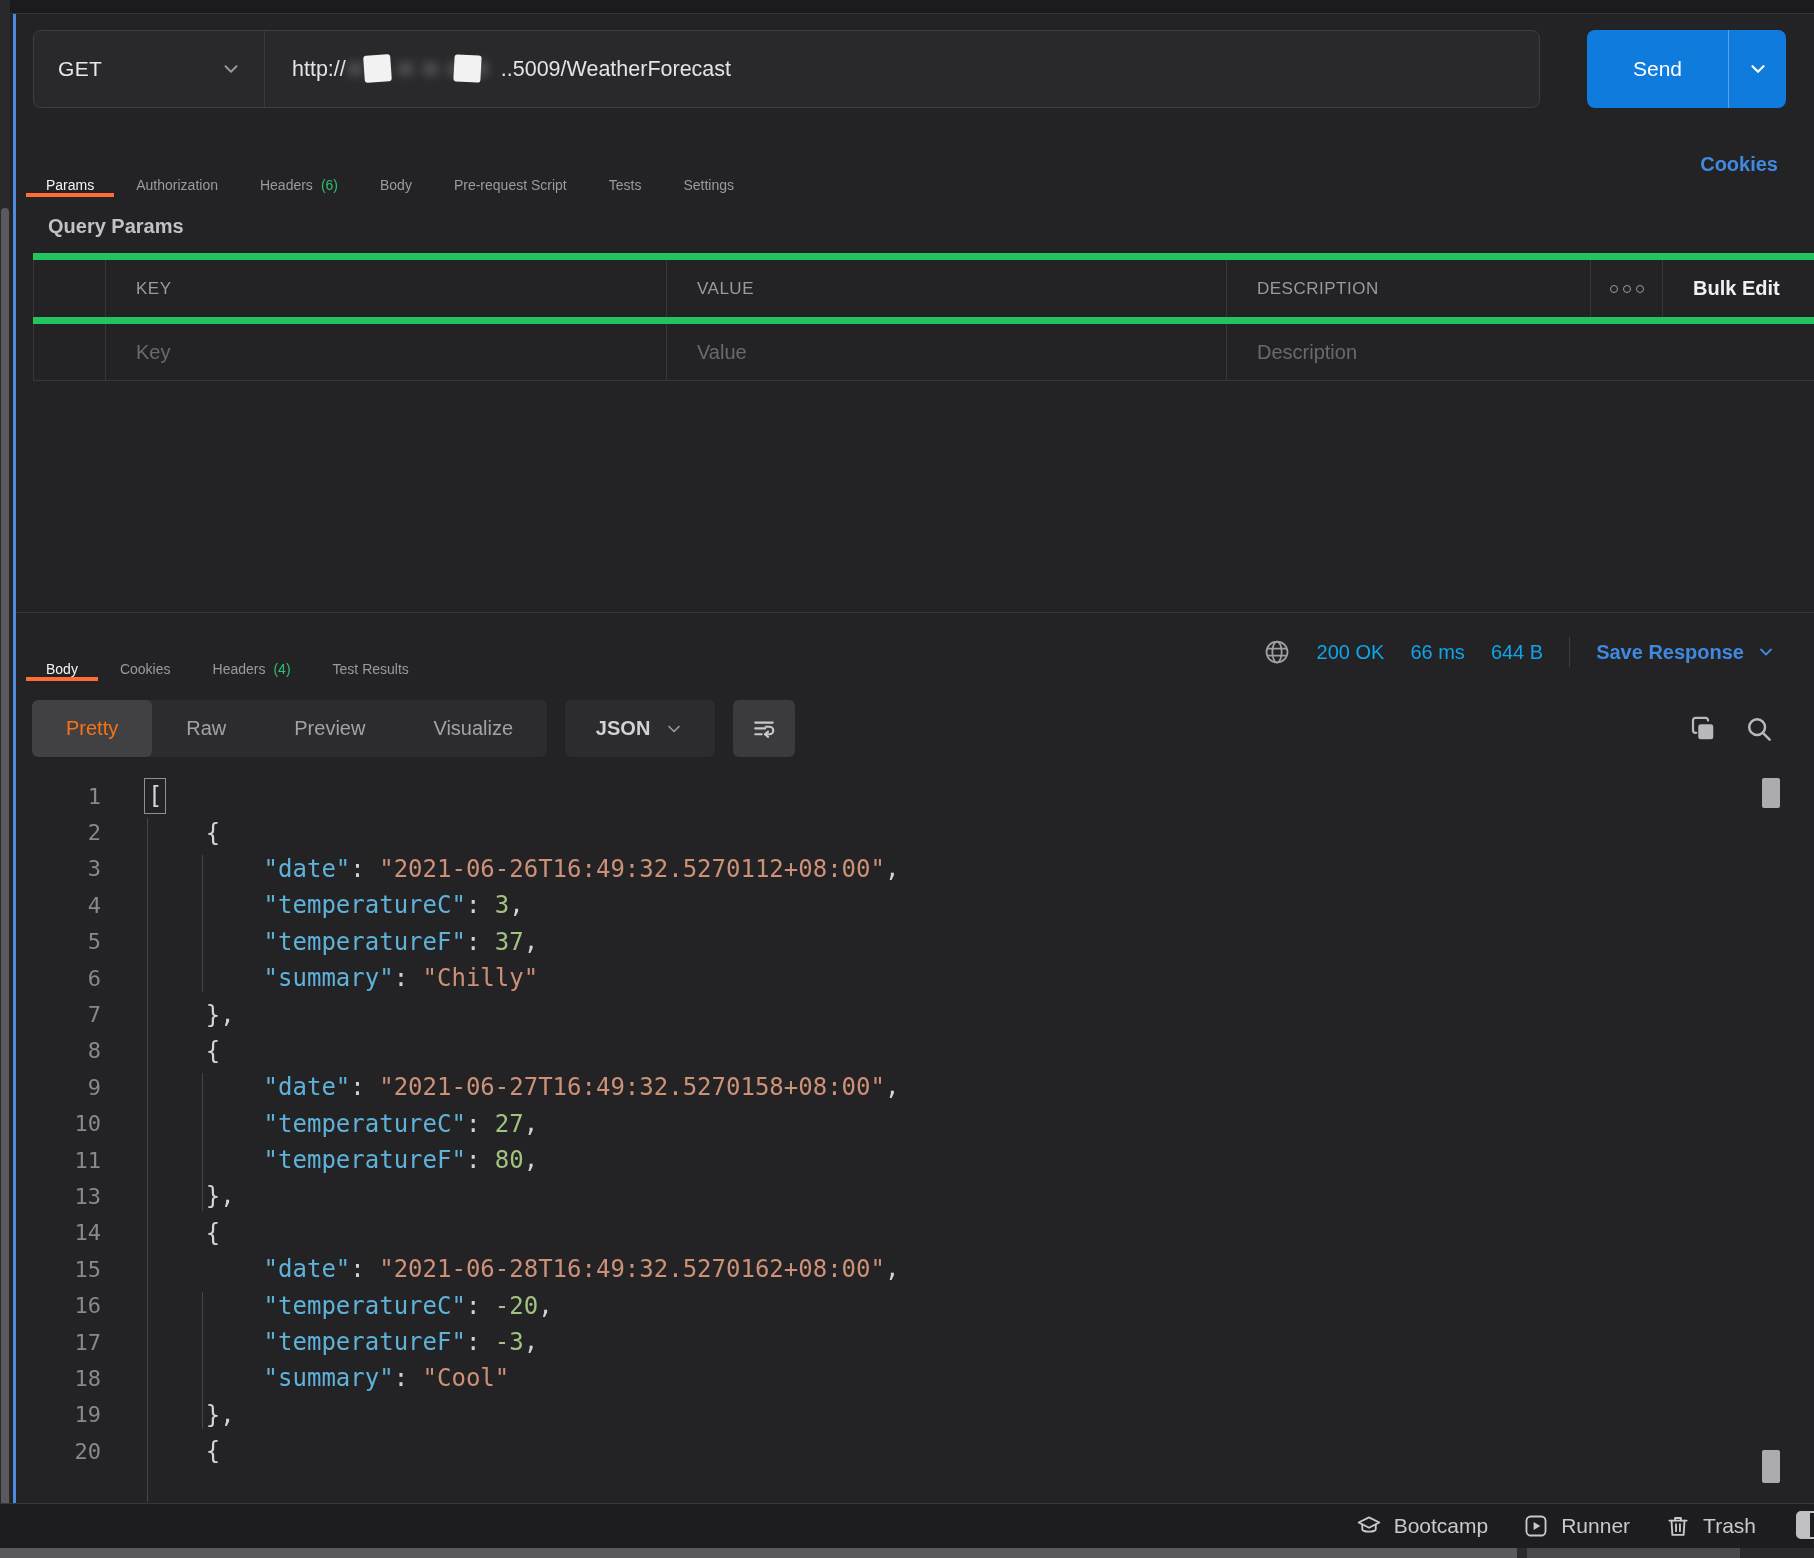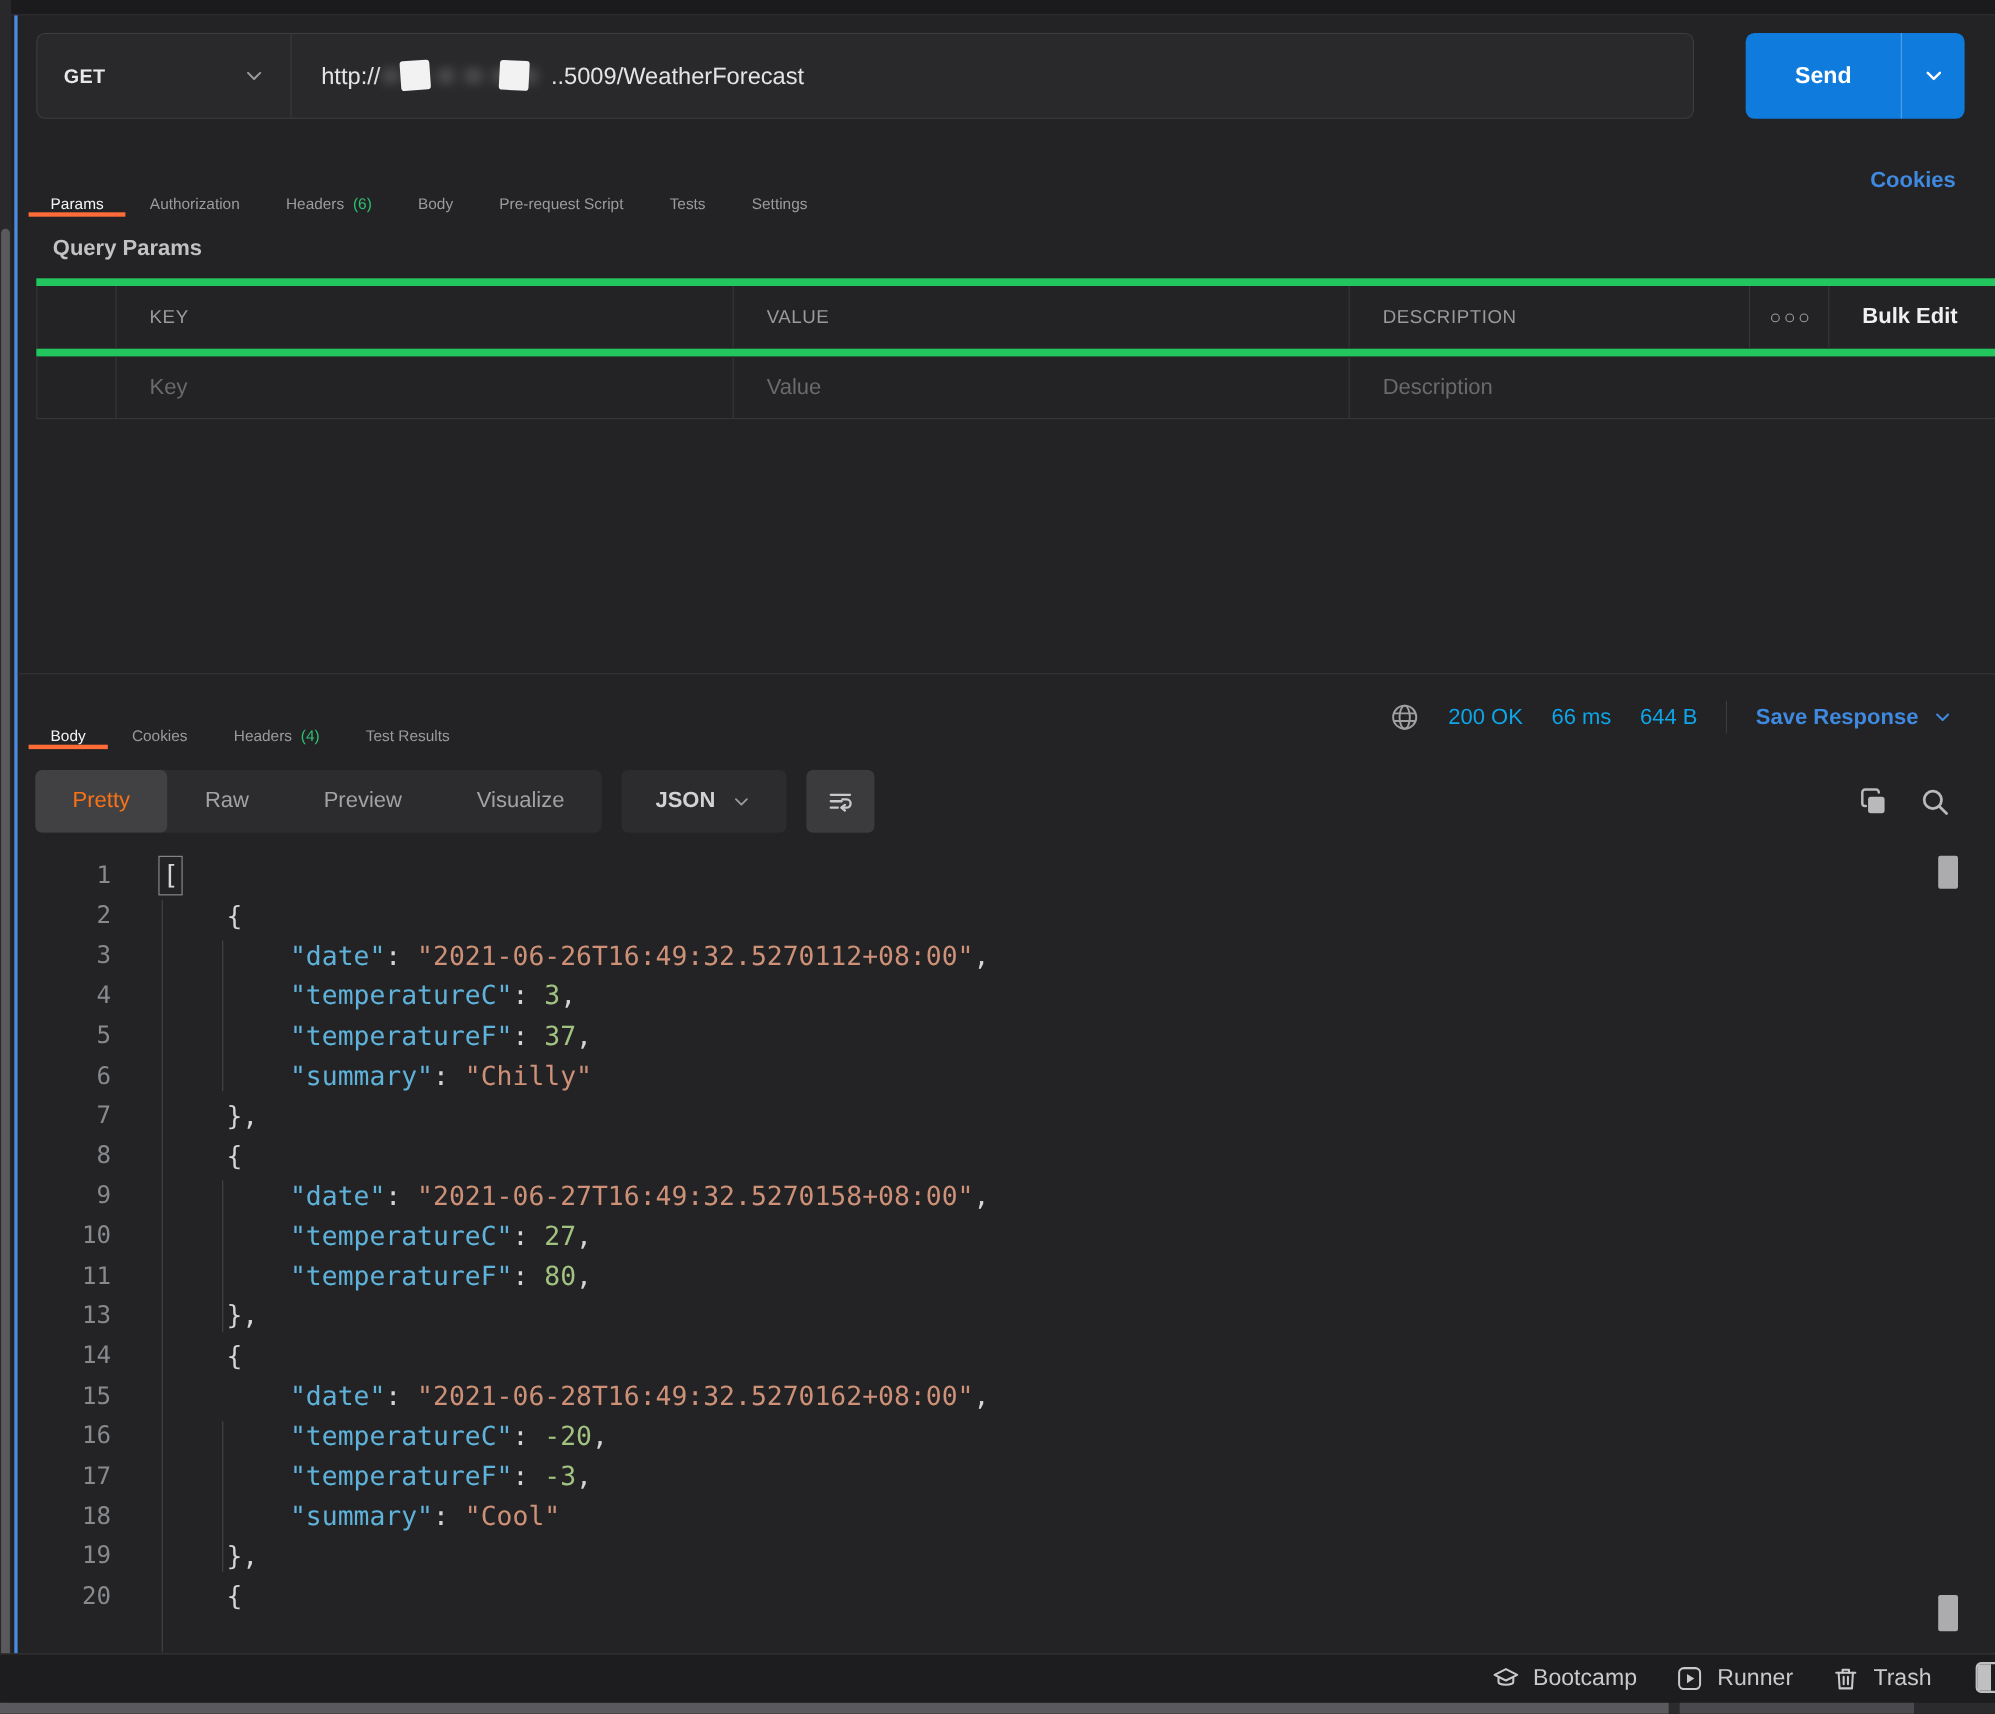--- a/index.html
+++ b/index.html
@@ -12,31 +12,31 @@
   .left-rail{left:0;top:0;width:10px;height:100%;background:#29292b}
   .rail-thumb{left:1px;top:208px;width:8px;height:1309px;background:#5a5a5e;border-radius:4px}
   .blue-line{left:13px;top:14px;width:3px;height:1526px;background:#4b8ce0}
 
   
   .url-row{left:33px;top:30px;width:1753px;height:78px;display:flex}
   .method-url{width:1507px;height:78px;background:#29292b;border:1px solid #3e3e41;border-radius:8px;
               display:flex;align-items:stretch;box-sizing:border-box}
   .method{width:230px;display:flex;align-items:center;justify-content:space-between;
           padding:0 22px 0 24px;box-sizing:border-box;cursor:pointer}
-  .method-label{font-size:18px;font-weight:bold;letter-spacing:.3px}
+  .method-label{font-size:21px;font-weight:normal;letter-spacing:.3px}
   .v-div{width:1px;background:#3a3a3c}
   .url-input{flex:1;display:flex;align-items:center;padding-left:27px;font-size:21.5px;color:#e4e4e6}
   .redacted{position:relative;width:155px;height:34px;display:inline-block}
   .redacted::before{content:"";position:absolute;left:2px;right:8px;top:50%;height:13px;transform:translateY(-50%);
       background:repeating-linear-gradient(90deg,#6e6e70 0 15px,transparent 15px 25px);filter:blur(5px);opacity:.55}
   .redact-block{position:absolute;top:3px;width:27px;height:27px;background:#f2f2f2;border-radius:3px}
   .rb1{left:18px;transform:rotate(-4deg)}
   .rb2{left:108px;transform:rotate(3deg)}
   .send-split{margin-left:47px;width:199px;height:78px;background:#0f7bdc;border-radius:8px;display:flex;overflow:hidden}
-  .send-main{flex:1;display:flex;align-items:center;justify-content:center;font-size:21px;font-weight:bold;color:#fff;cursor:pointer}
+  .send-main{flex:1;display:flex;align-items:center;justify-content:center;font-size:21px;font-weight:normal;color:#fff;cursor:pointer}
   .send-div{width:1px;background:rgba(255,255,255,.30);margin:0}
   .send-chev{width:57px;display:flex;align-items:center;justify-content:center;color:#fff;cursor:pointer}
 
   
   .tabs-row{display:flex;align-items:stretch}
   .req-tabs{left:16px;top:131px;right:0;height:66px;padding-left:10px}
   .tab{display:flex;align-items:flex-end;padding:0 20px;margin-right:2px;font-size:14px;color:#9b9b9d;
        border-bottom:4px solid transparent;box-sizing:border-box;cursor:pointer;white-space:nowrap}
   .tab.active{color:#f4f4f5;border-bottom-color:#ff6c37}
   .tab .count{color:#2fbf71;margin-left:8px}

